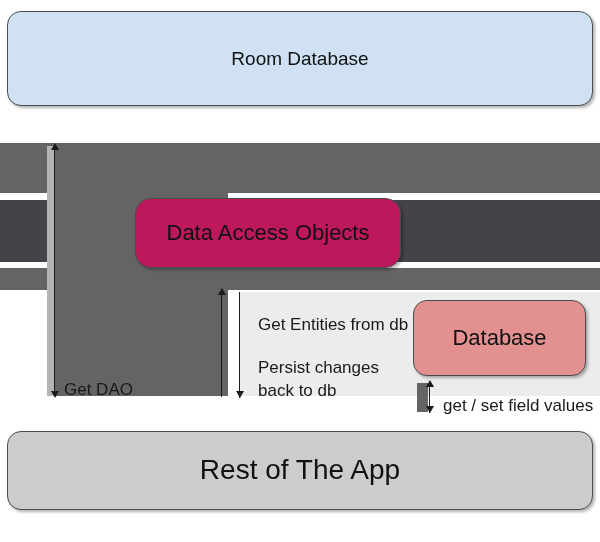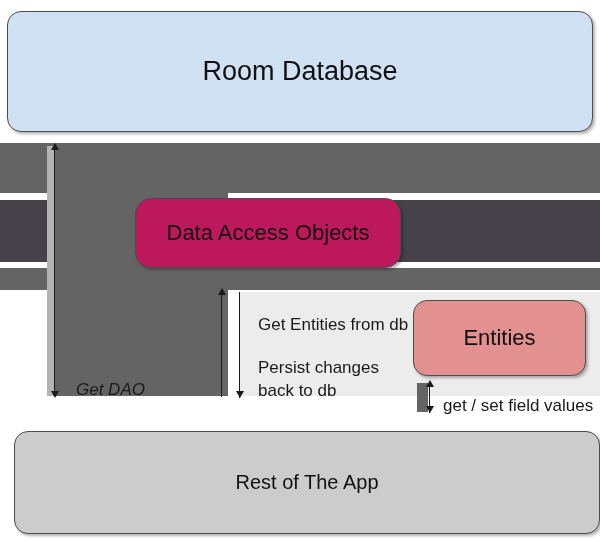--- a/index.html
+++ b/index.html
@@ -28,44 +28,43 @@
     align-items: center;
     justify-content: center;
     color: #111111;
     text-align: center;
     line-height: 1.15;
     box-shadow: 2px 2px 3px rgba(0,0,0,0.30);
     z-index: 40;
   }
   .box-room {
     left: 7px;  top: 11px;
-    width: 586px; height: 121px;
+    width: 586px; height: 95px;
     background: #cfe1f3;
-    font-size: 27px;
+    font-size: 19px;
   }
   .box-dao {
     left: 135px; top: 198px;
     width: 266px; height: 70px;
     background: #be185d;
     font-size: 22px;
     border-radius: 16px;
   }
   .box-entities {
     left: 413px; top: 300px;
     width: 173px; height: 76px;
     background: #e39090;
     font-size: 22px;
     border-radius: 14px;
   }
   .box-restapp {
     left: 7px; top: 431px;
-    width: 586px; height: 103px;
+    width: 586px; height: 79px;
     background: #cccccc;
-    font-size: 20px;
-    margin-left: 7px;
+    font-size: 28px;
   }
 
   
   .artifact {
     position: absolute;
     z-index: 5;
     pointer-events: none;
   }
   .band-a { left: 0;   top: 143px; width: 600px; height: 50px;  background: #646464; }
   .band-b { left: 0;   top: 200px; width: 600px; height: 62px;  background: #454349; }
@@ -132,21 +131,21 @@
 
   
   .edge-label {
     position: absolute;
     font-size: 17px;
     color: #1a1a1a;
     line-height: 1.35;
     white-space: pre-line;
     z-index: 35;
   }
-  .lbl-getdao   { left: 76px;  top: 379px; font-style: italic; }
+  .lbl-getdao   { left: 64px;  top: 379px; }
   .lbl-get-ent  { left: 258px; top: 314px; }
   .lbl-persist  { left: 258px; top: 357px; }
   .lbl-fields   { left: 443px; top: 395px; }
 </style>
 </head>
 <body>
 
 <div id="canvas">
 
   <div class="artifact band-a"></div>
@@ -177,19 +176,19 @@
   <div class="edge-label lbl-persist">Persist changes
 back to db</div>
 
   <div class="box box-room">
     <span>Room Database</span>
   </div>
   <div class="box box-dao">
     <span>Data Access Objects</span>
   </div>
   <div class="box box-entities">
-    <span>Entities</span>
+    <span>Database</span>
   </div>
   <div class="box box-restapp">
     <span>Rest of The App</span>
   </div>
 
 </div>
 
 </body></html>

